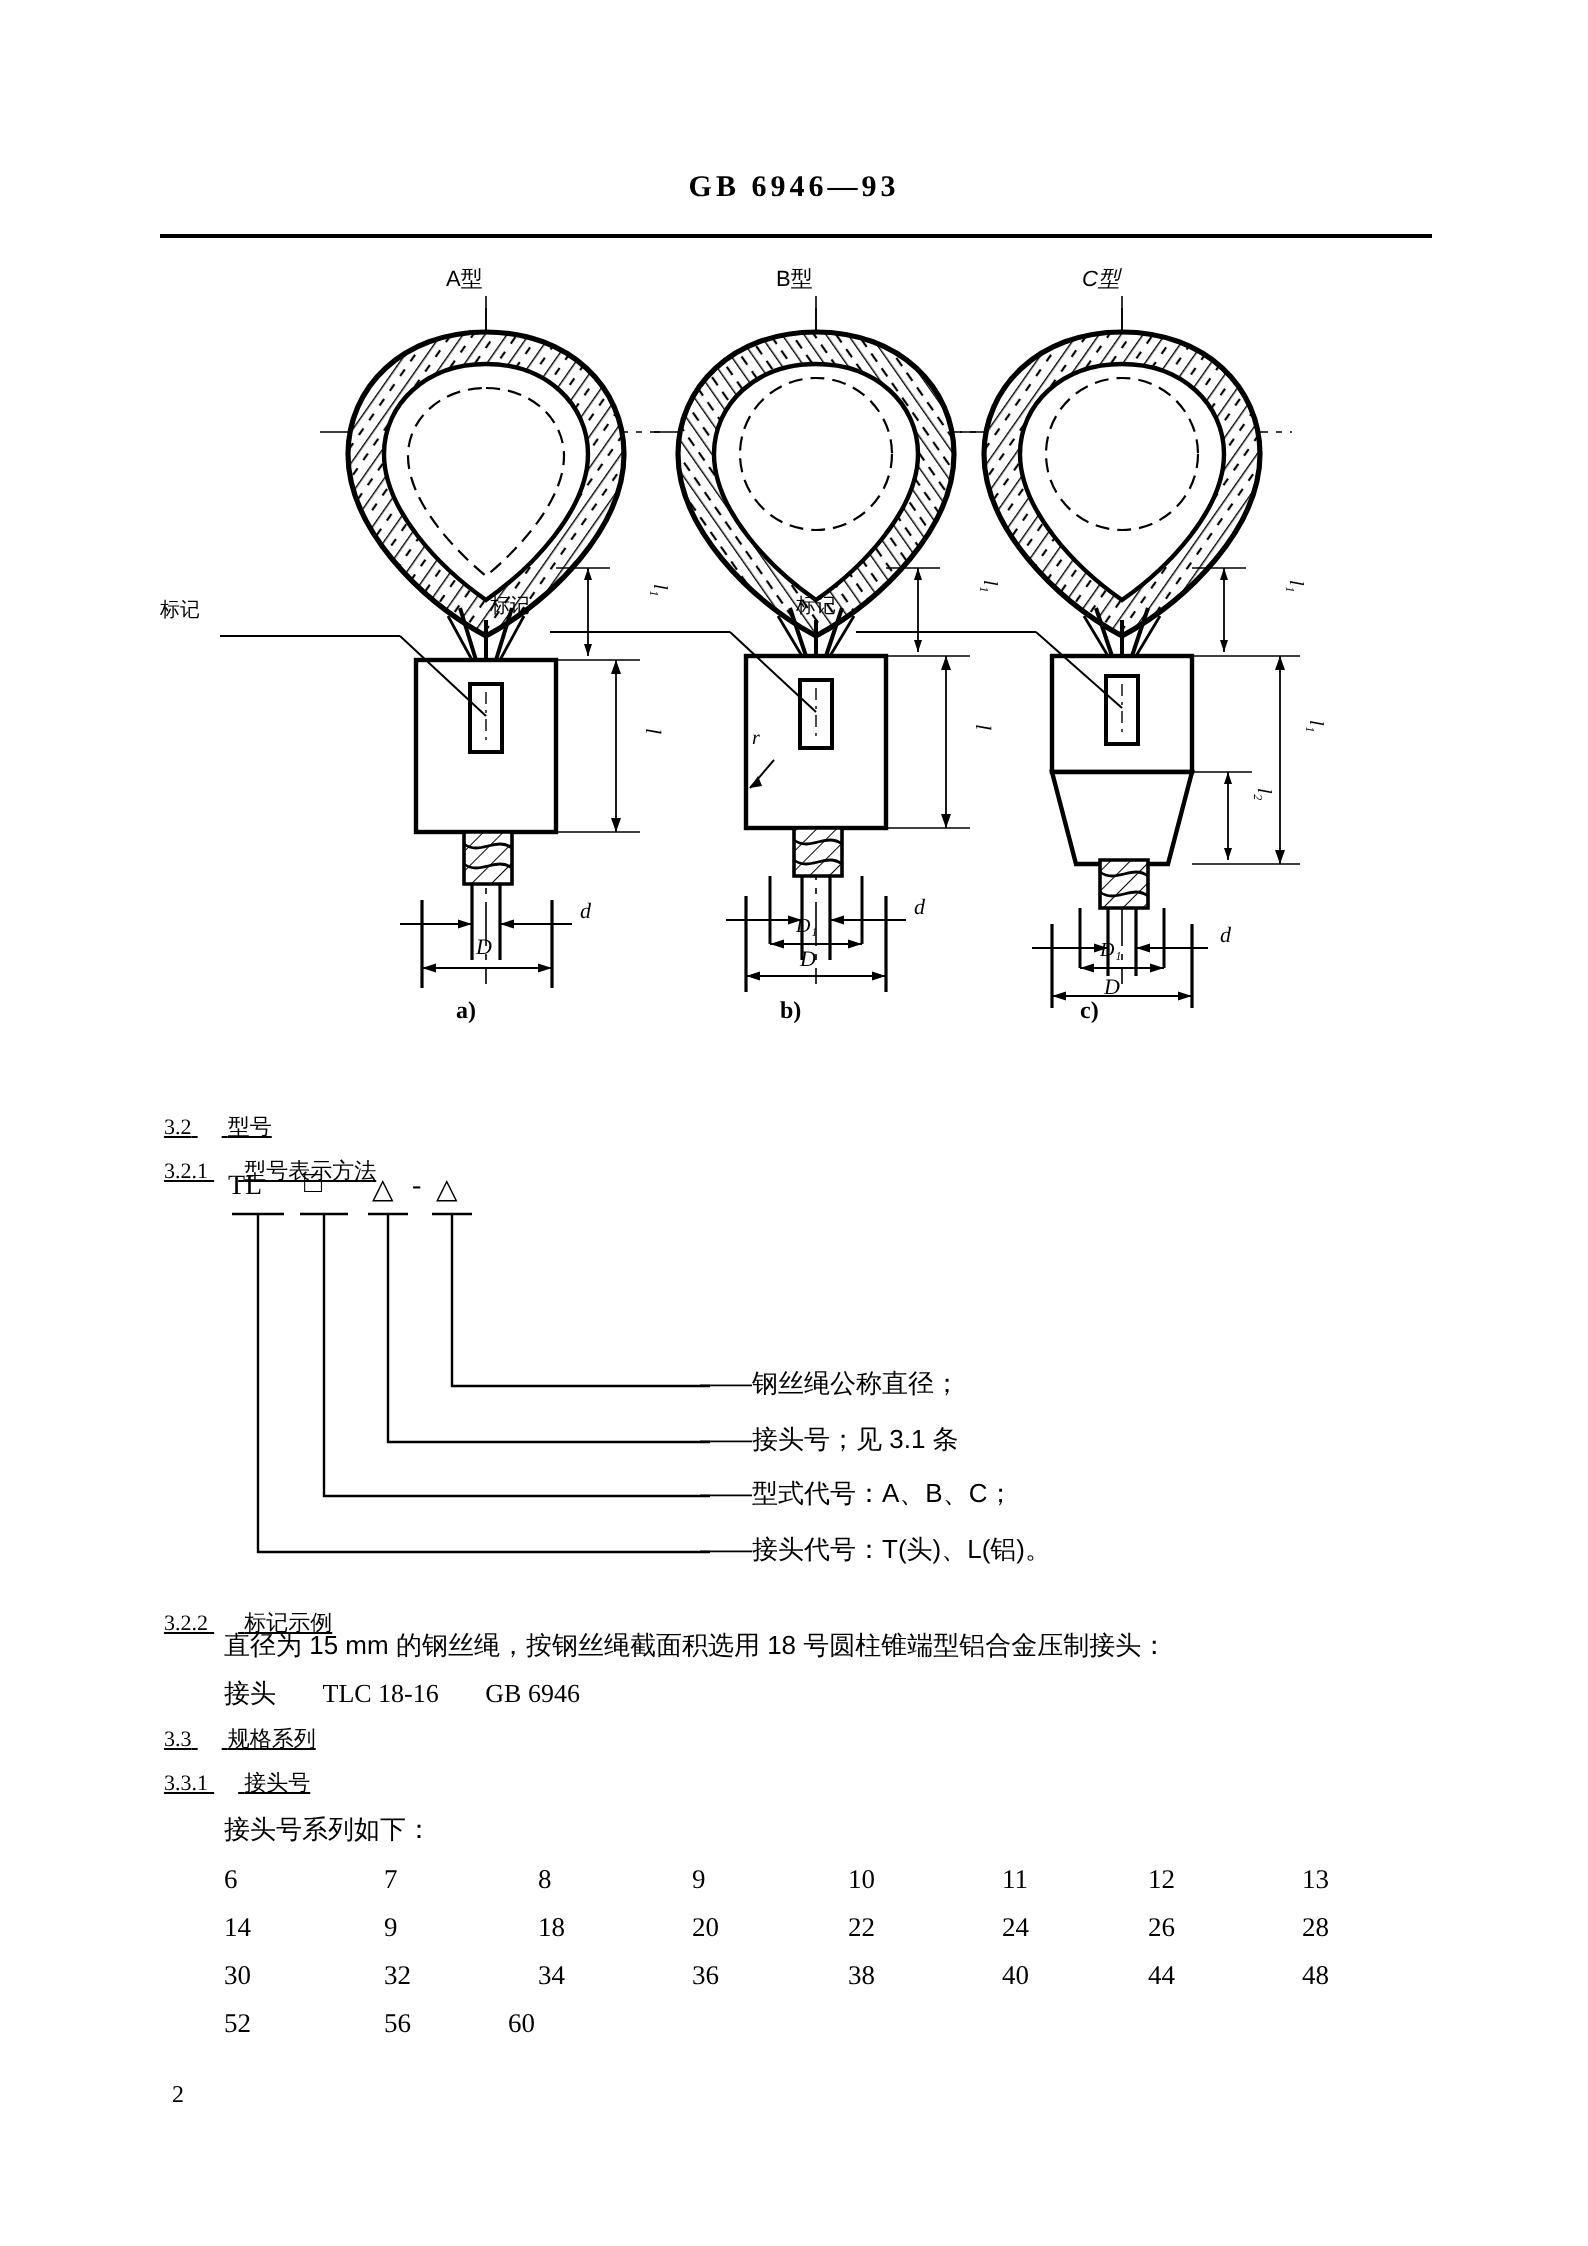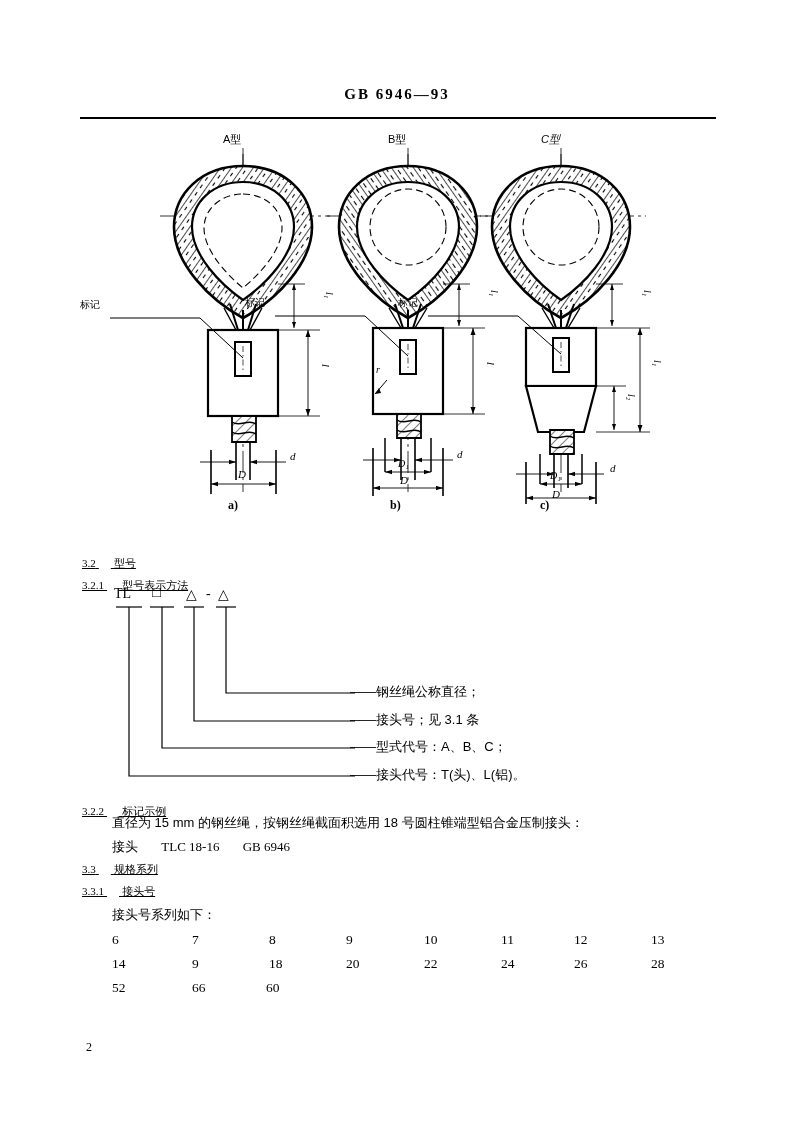--- a/index.html
+++ b/index.html
@@ -389,20 +389,30 @@
       <span class="cell" style="left:0px;">14</span>
       <span class="cell" style="left:80px;">9</span>
       <span class="cell" style="left:157px;">18</span>
       <span class="cell" style="left:234px;">20</span>
       <span class="cell" style="left:312px;text-align:right;">22</span>
       <span class="cell" style="left:389px;">24</span>
       <span class="cell" style="left:462px;">26</span>
       <span class="cell" style="left:539px;">28</span>
     </div>
     <div class="row">
+      <span class="cell" style="left:0px;">30</span>
+      <span class="cell" style="left:80px;">32</span>
+      <span class="cell" style="left:157px;">34</span>
+      <span class="cell" style="left:234px;">36</span>
+      <span class="cell" style="left:312px;">38</span>
+      <span class="cell" style="left:389px;">40</span>
+      <span class="cell" style="left:462px;">44</span>
+      <span class="cell" style="left:539px;">48</span>
+    </div>
+    <div class="row">
       <span class="cell" style="left:0px;">52</span>
-      <span class="cell" style="left:80px;">66</span>
-      <span class="cell" style="left:154px;">60</span>
+      <span class="cell" style="left:80px;">56</span>
+      <span class="cell" style="left:142px;">60</span>
     </div>
   </div>
 
   <div class="page-num">2</div>
 </div>
 
 </body></html>

